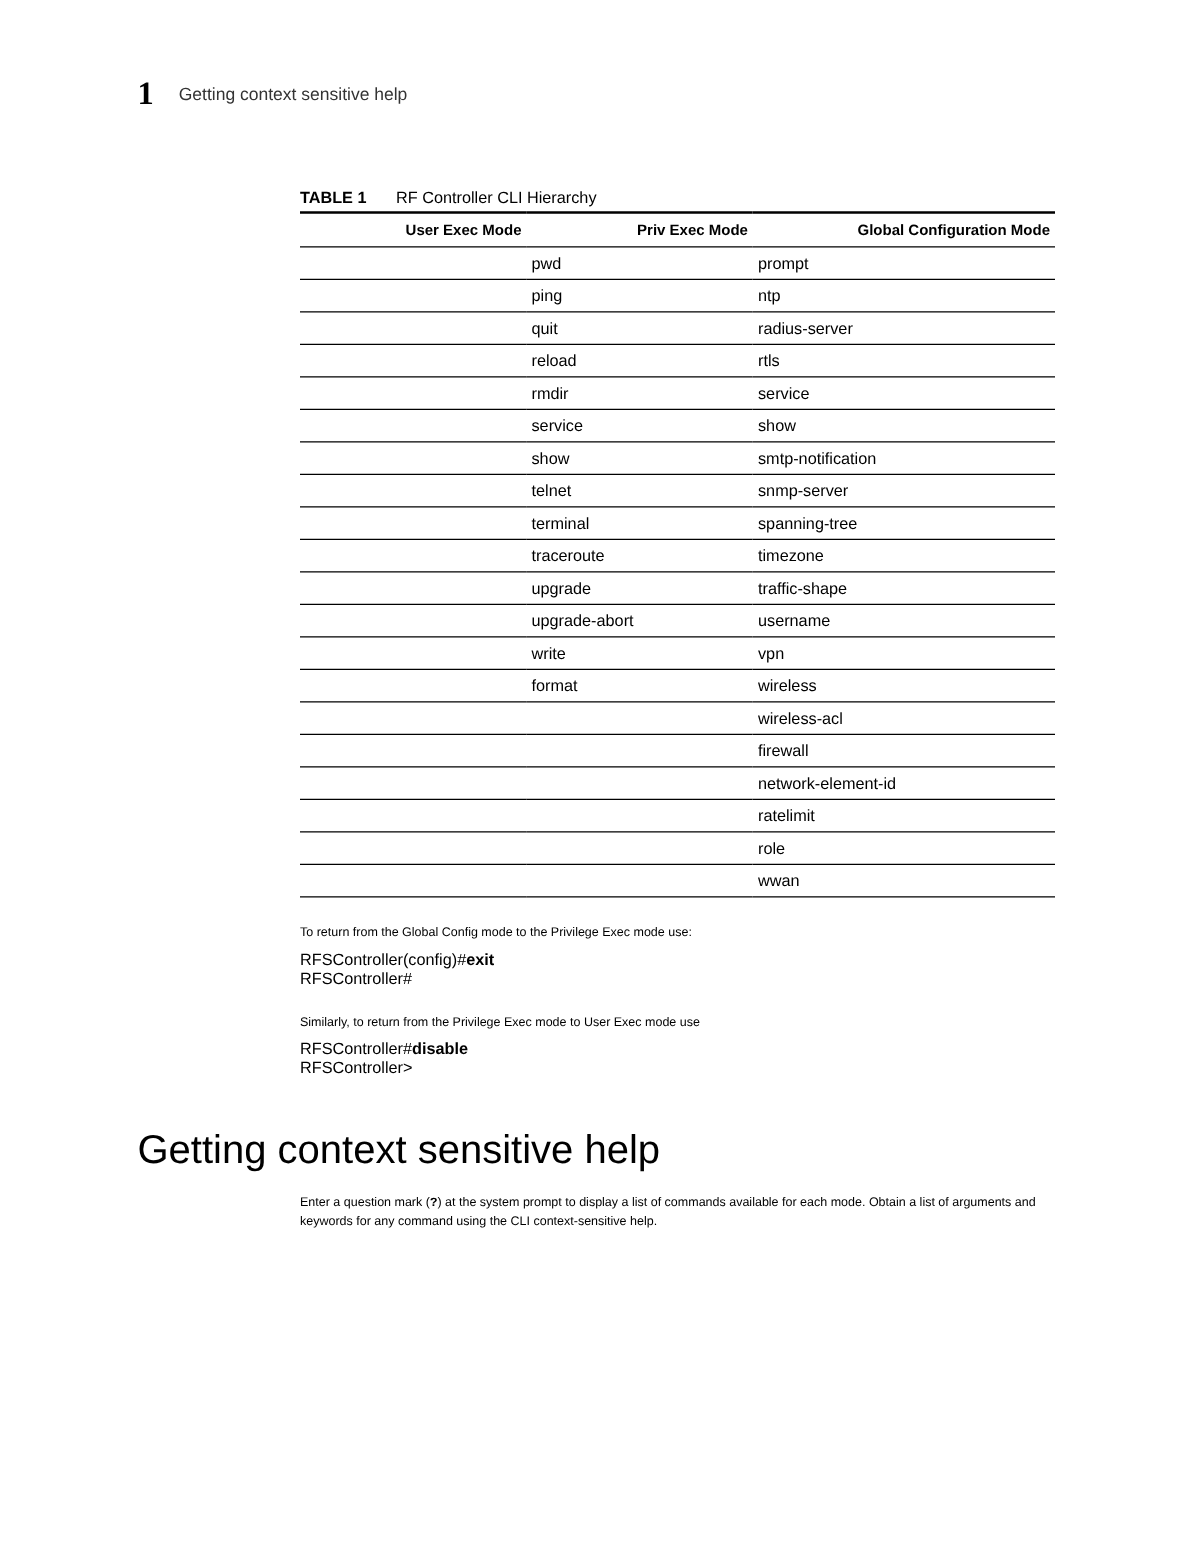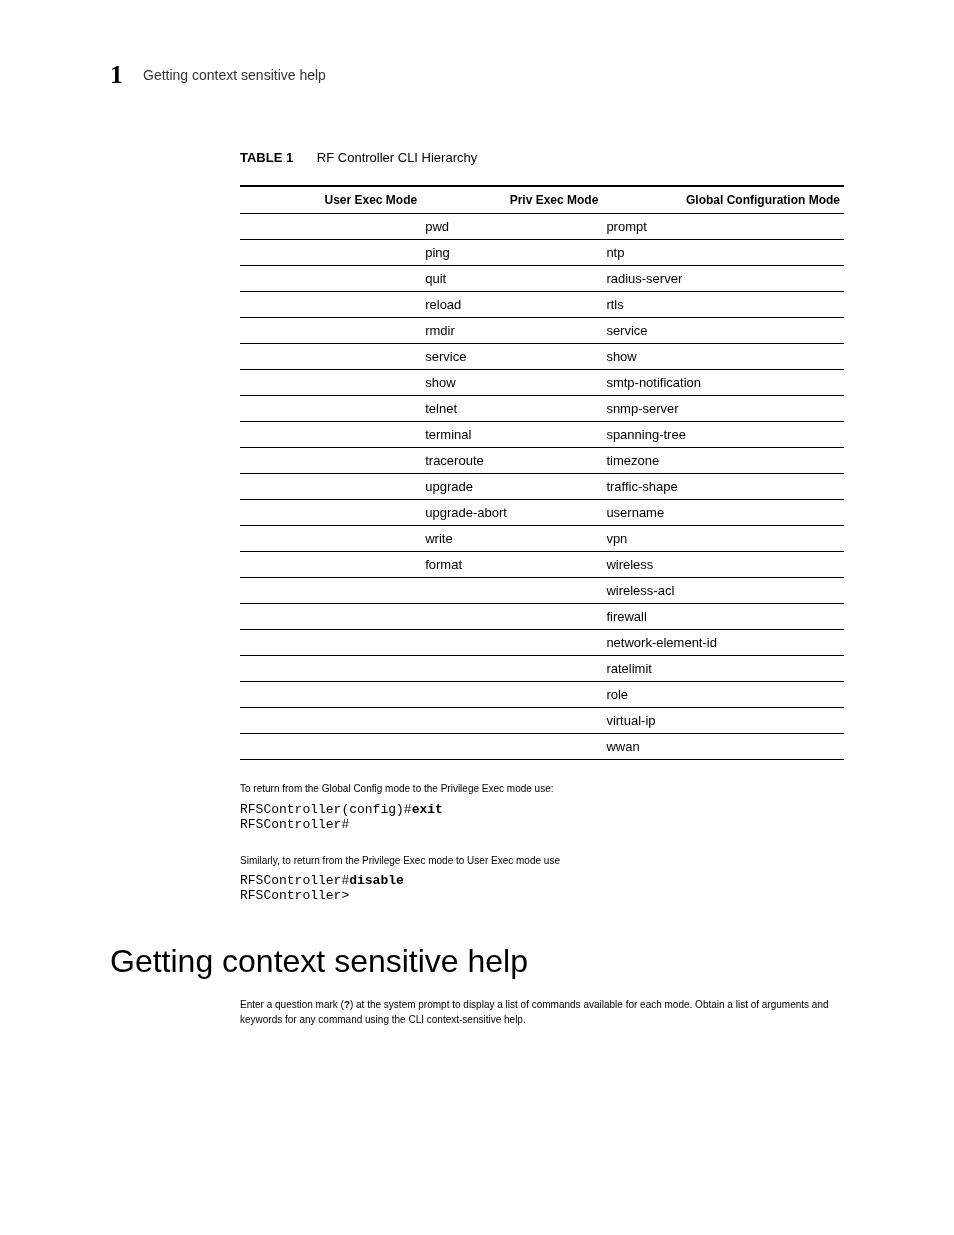--- a/index.html
+++ b/index.html
@@ -27,21 +27,21 @@
   }
   .header-title {
     font-size: 14px;
     color: #333;
   }
   .content-indent {
     margin-left: 130px;
   }
   .table-caption {
     font-size: 13px;
-    margin-bottom: 20px;
+    margin-bottom: 4px;
   }
   .table-caption .tbl-label {
     font-weight: bold;
   }
   .table-caption .tbl-title {
     margin-left: 20px;
   }
   table.cli {
     border-collapse: collapse;
     width: 100%;
@@ -60,21 +60,21 @@
     padding: 5px 4px;
     vertical-align: top;
   }
   .body-text {
     font-size: 10px;
     margin-top: 22px;
     margin-bottom: 6px;
     line-height: 1.35;
   }
   pre.code {
-    font-family: Liberation Mono, monospace;
+    font-family: Liberation Sans, sans-serif;
     font-size: 13px;
     margin: 6px 0;
     white-space: pre;
   }
   pre.code .bold {
     font-weight: bold;
   }
   h2.section {
     font-family: Arial, Helvetica, sans-serif;
     font-weight: normal;
@@ -201,25 +201,20 @@
             <td>ratelimit</td>
           </tr>
           <tr>
             <td></td>
             <td></td>
             <td>role</td>
           </tr>
           <tr>
             <td></td>
             <td></td>
-            <td>virtual-ip</td>
-          </tr>
-          <tr>
-            <td></td>
-            <td></td>
             <td>wwan</td>
           </tr>
         </tbody>
     </table>
 
     <div class="body-text">To return from the Global Config mode to the Privilege Exec mode use:</div>
 
     <pre class="code"><span>RFSController(config)#</span><span class="bold">exit</span>
 <span>RFSController#</span></pre>
 

